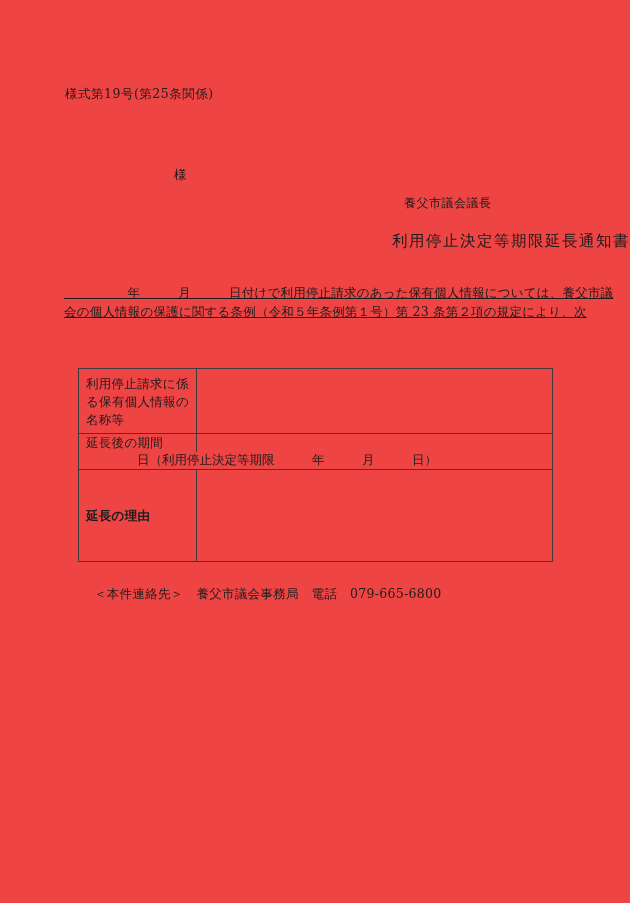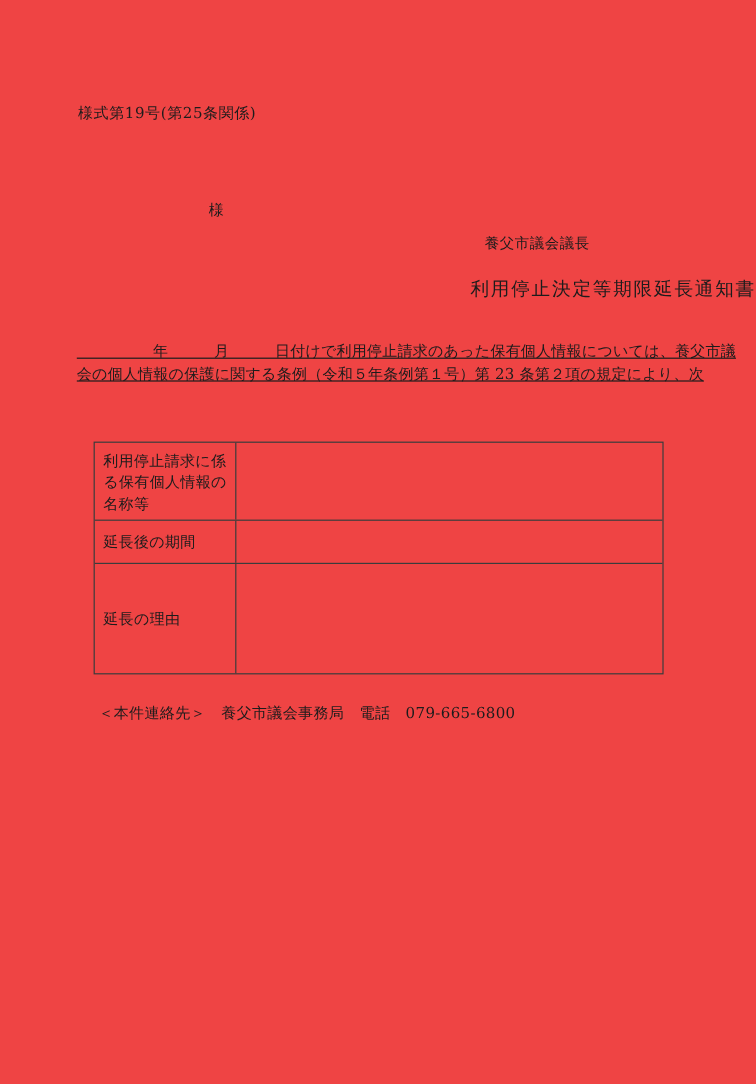--- a/index.html
+++ b/index.html
@@ -60,23 +60,23 @@
     width: 475px;
     border: 1px solid #3c3c3c;
     box-sizing: border-box;
     font-size: 12.5px;
   }
   .t-row {
     display: flex;
     border-bottom: 1px solid #3c3c3c;
     box-sizing: border-box;
   }
-  .t-row:last-child { border-bottom: none; }
+  .t-row:last-child { border-bottom: none; font-weight: bold; }
   .t-row-1 { height: 65px; }
-  .t-row-2 { height: 36px; }
+  .t-row-2 { height: 36px; flex-direction: column; }
   .t-row-3 { height: 91px; }
   .t-label {
     width: 118px;
     border-right: 1px solid #3c3c3c;
     box-sizing: border-box;
     padding: 6px 5px 0 7px;
     line-height: 18px;
     letter-spacing: 0.3px;
   }
   .t-row-2 .t-label, .t-row-3 .t-label {
@@ -89,21 +89,21 @@
     display: flex;
     align-items: center;
     padding-left: 58px;
     box-sizing: border-box;
     white-space: pre;
     overflow: hidden;
   }
   .t-row-1 .t-value, .t-row-3 .t-value { padding-left: 8px; }
 
   .contact-line {
-    left: 82px; top: 586px;
+    left: 94px; top: 586px;
     font-size: 12.5px;
     white-space: pre;
     letter-spacing: 0.3px;
   }
 </style>
 </head>
 <body>
 
 <div class="page">
 
@@ -121,20 +121,21 @@
     <div class="body-line">会の個人情報の保護に関する条例（令和５年条例第１号）第 23 条第２項の規定により、次</div>
   </div>
 
   <div class="abs form-table">
     <div class="t-row t-row-1">
       <div class="t-label">利用停止請求に係る保有個人情報の名称等</div>
       <div class="t-value"></div>
     </div>
     <div class="t-row t-row-2">
       <div class="t-label">延長後の期間</div>
+      <div class="t-value">日（利用停止決定等期限　　　年　　　月　　　日）</div>
     </div>
     <div class="t-row t-row-3">
       <div class="t-label">延長の理由</div>
       <div class="t-value"></div>
     </div>
   </div>
 
   <div class="abs contact-line">＜本件連絡先＞　養父市議会事務局　電話　079-665-6800</div>
 
 </div>

